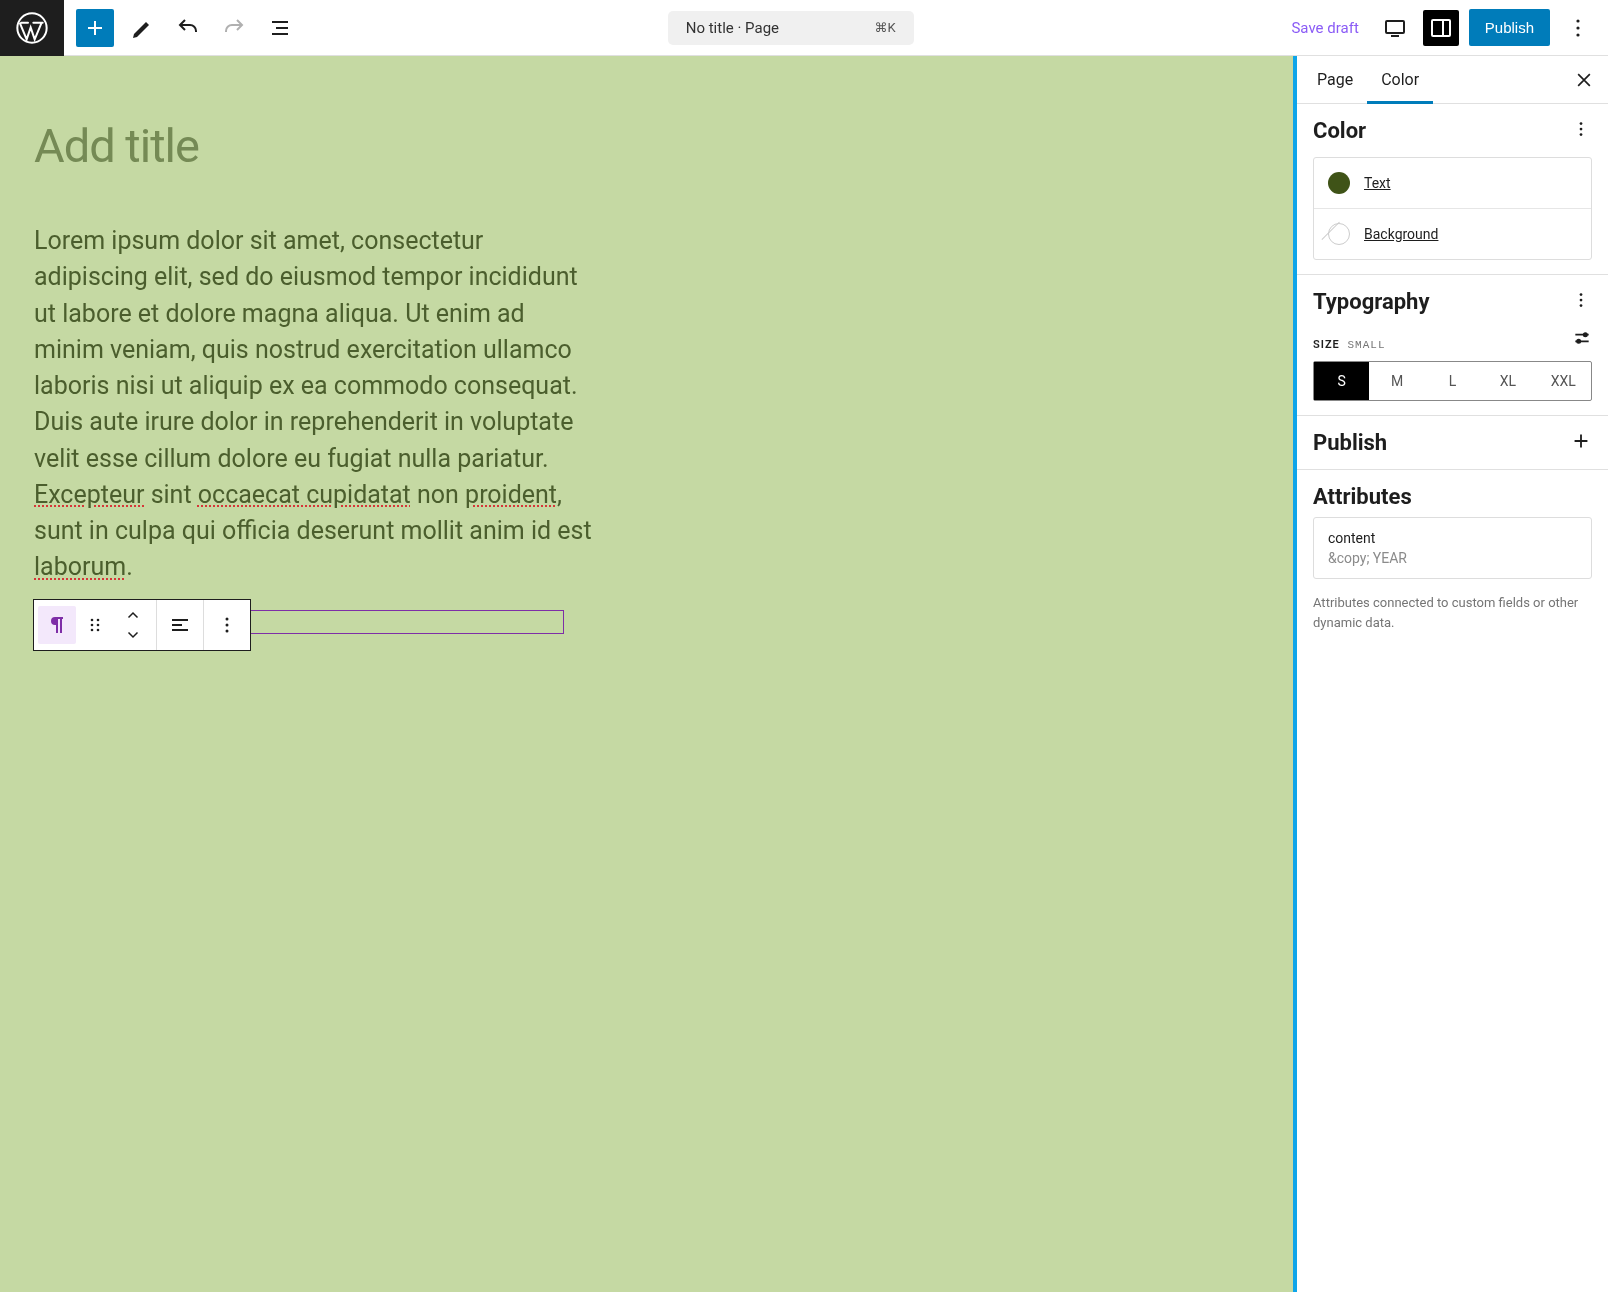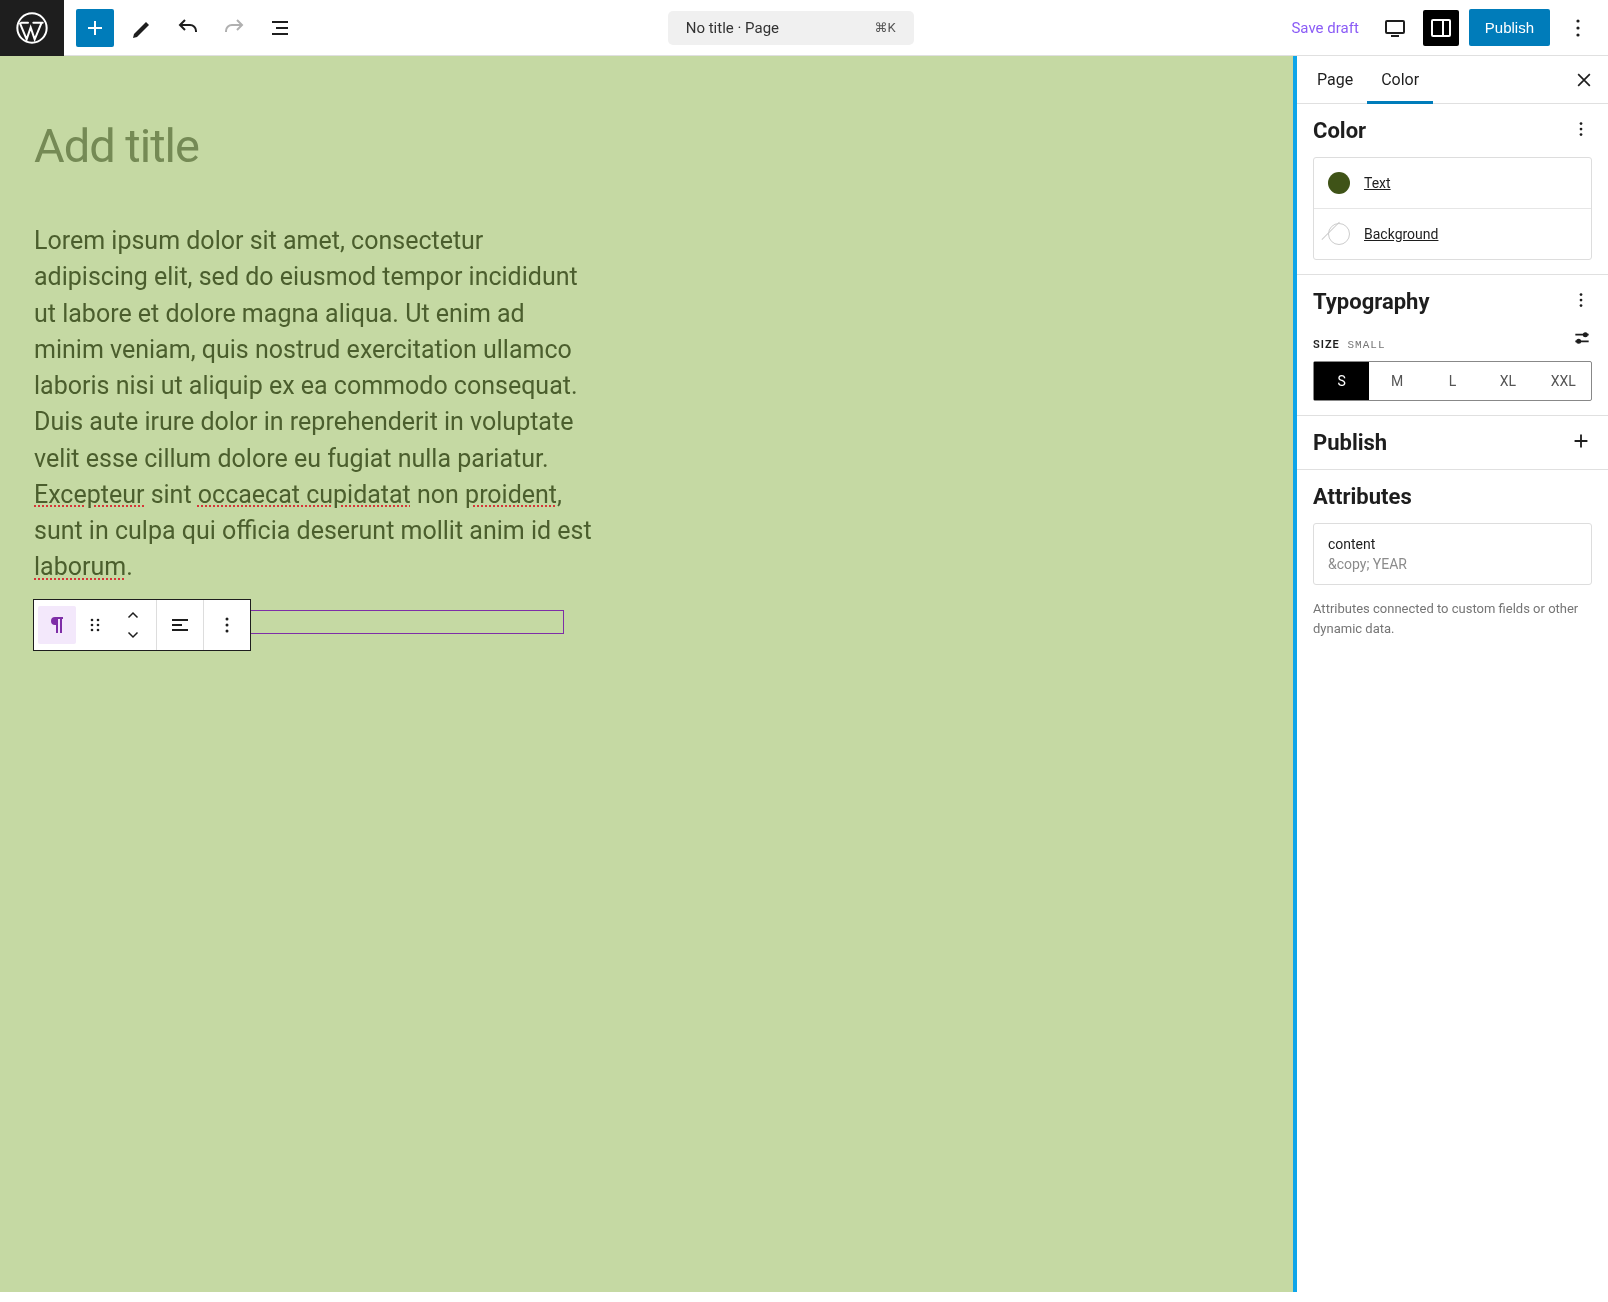--- a/index.html
+++ b/index.html
@@ -73,21 +73,21 @@
 .size-ctrl svg { width: 20px; height: 20px; }
 .size-buttons { display: flex; border: 1px solid #888; border-radius: 2px; margin-top: 10px; }
 .size-btn { flex: 1; text-align: center; padding: 11px 0; font-size: 14px; cursor: pointer; color: #555; }
 .size-btn.active { background: #000; color: #fff; }
 
 
 .dim-panel { display: flex; align-items: center; justify-content: space-between; }
 .dim-plus svg { width: 22px; height: 22px; }
 
 
-.attr-card { border: 1px solid #ddd; border-radius: 3px; padding: 12px 14px; margin-top: 14px; }
+.attr-card { border: 1px solid #ddd; border-radius: 3px; padding: 12px 14px; margin-top: 8px; }
 .attr-key { font-size: 14px; color: #1e1e1e; }
 .attr-val { font-size: 14px; color: #8b8b8b; margin-top: 4px; }
 .attr-desc { font-size: 13px; color: #757575; margin-top: 14px; line-height: 1.5; }
 </style>
 </head>
 <body>
 
 <div class="topbar">
   <div class="wp-logo">
     <svg viewBox="0 0 24 24" fill="none" stroke="currentColor" stroke-width="1.5">

